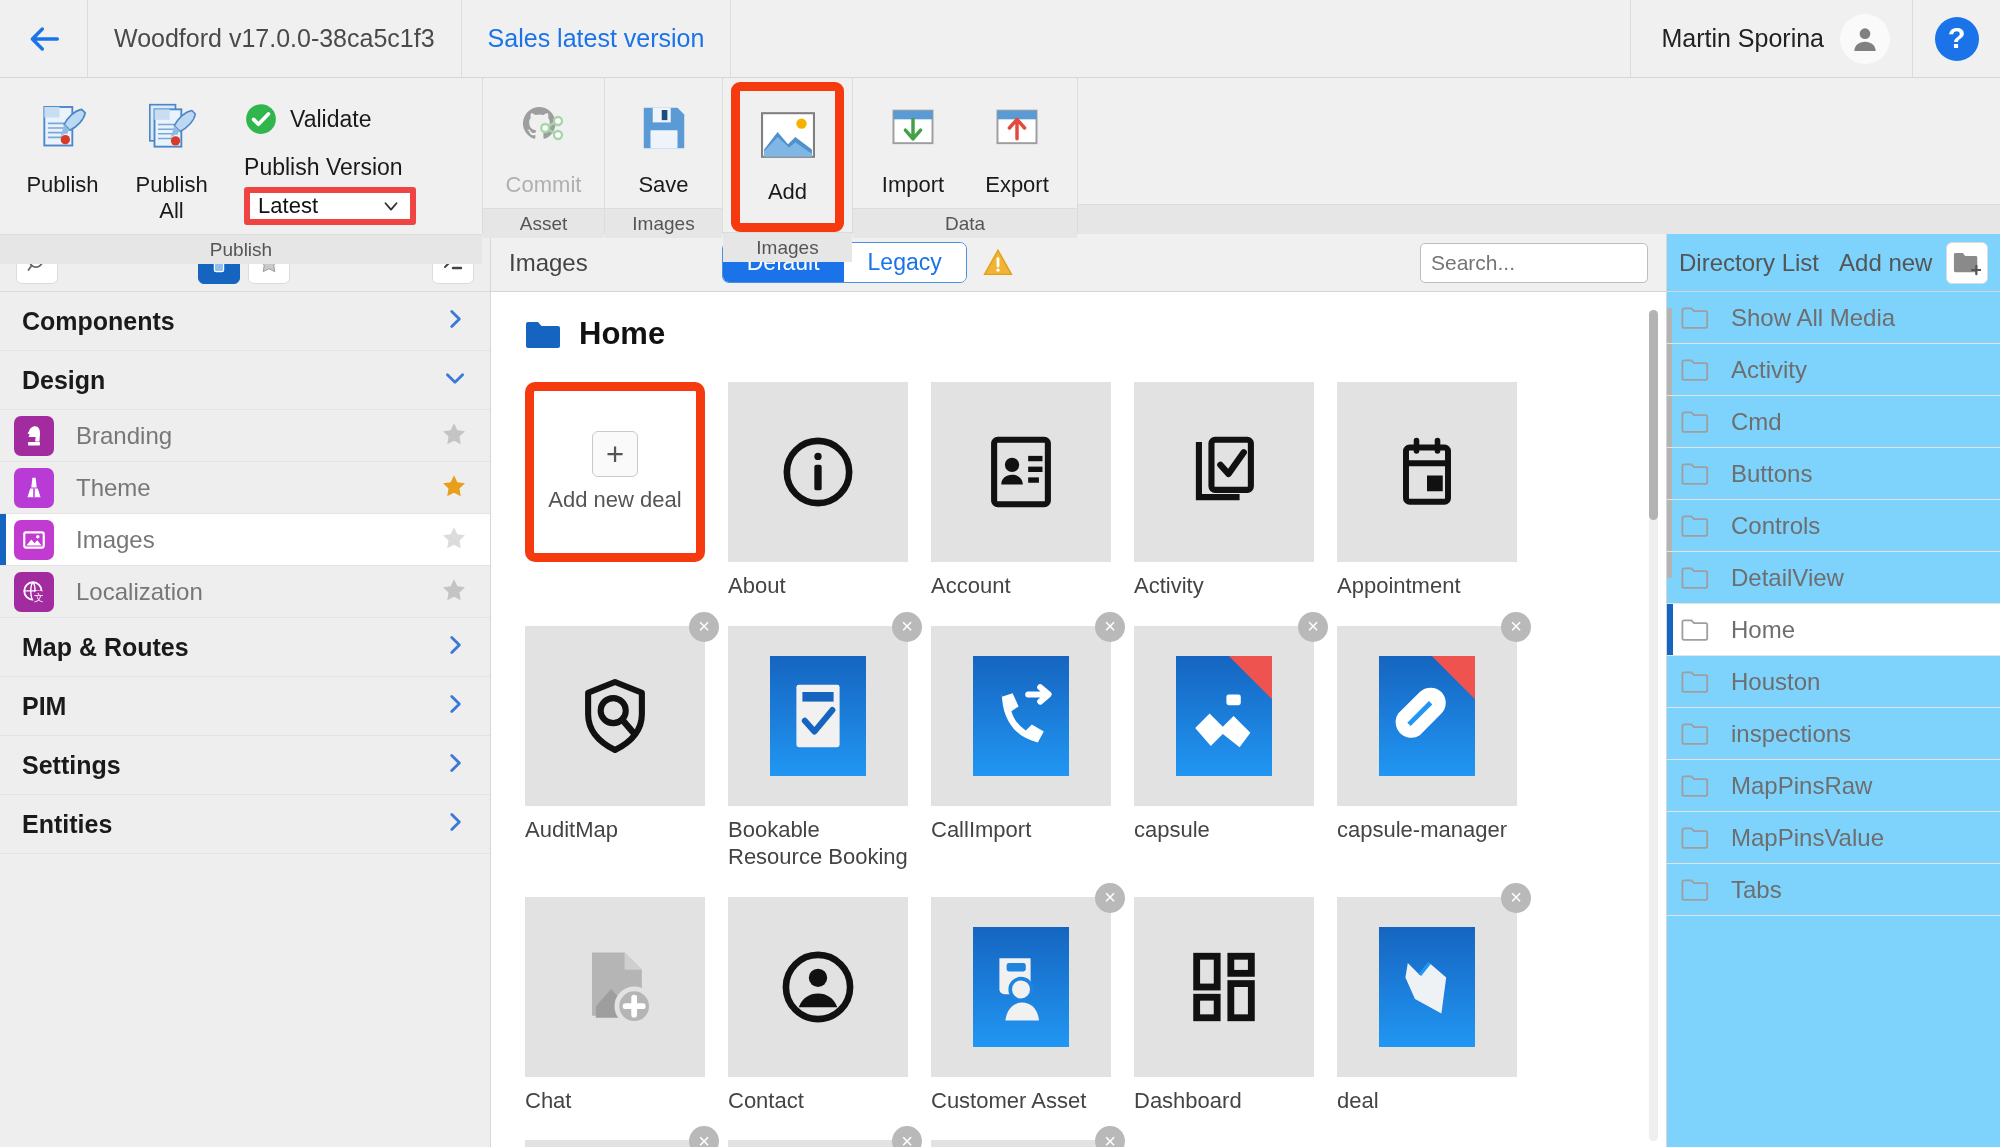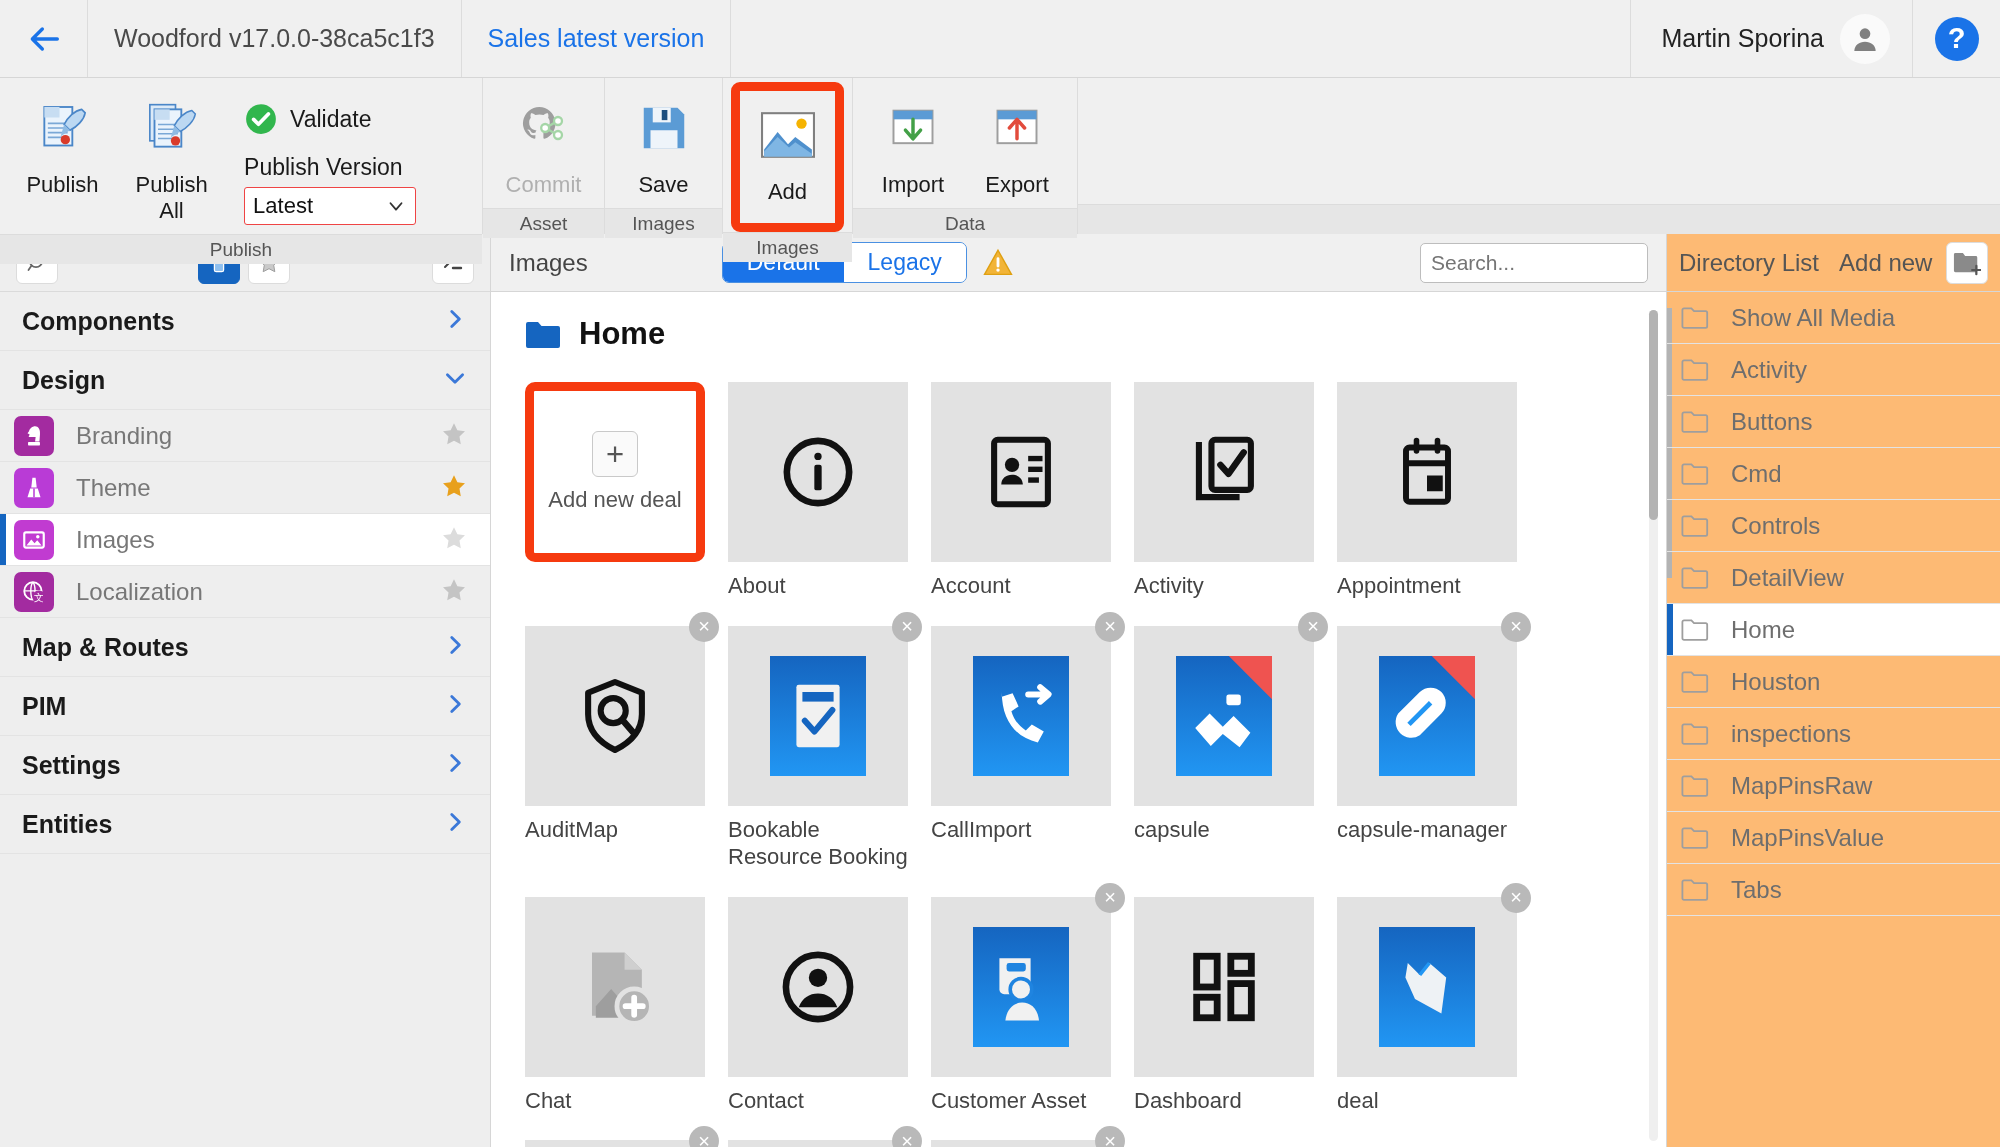--- a/index.html
+++ b/index.html
@@ -90,21 +90,21 @@
     width: 128px; padding: 14px 4px 18px 4px;
   }
   .ricon { width: 60px; height: 60px; display: flex; align-items: center; justify-content: center; }
 
   .validate-col { display: flex; flex-direction: column; padding: 14px 14px 0 18px; width: 250px; }
   .validate-row { display: flex; align-items: center; gap: 12px; cursor: pointer; }
   .validate-row span { font-size: 23px; color: #1a1a1a; }
   .pv-label { font-size: 23px; color: #1a1a1a; margin-top: 18px; }
   .pv-select {
     margin-top: 6px; width: 172px; height: 38px;
-    border: 1px solid #ef4444; border-radius: 3px; background: #fff;
+    border: 6px solid #ef4444; border-radius: 3px; background: #fff;
     display: flex; align-items: center; justify-content: space-between;
     padding: 0 8px; font-size: 22px; color: #111; cursor: pointer;
   }
 
   
   .body { flex: 1; display: flex; align-items: stretch; min-height: 0; }
 
   
   .sidebar {
     width: 491px; flex: 0 0 491px;
@@ -213,21 +213,21 @@
     background: #efefef; border-radius: 5px;
   }
   .scrollbar-v .thumb {
     position: absolute; top: 0; left: 0; width: 9px; height: 210px;
     background: #b3b3b3; border-radius: 5px;
   }
 
   
   .rightpanel {
     width: 334px; flex: 0 0 334px;
-    background: #fdba74; border-left: 1px solid #d6d6d6;
+    background: #7dd3fc; border-left: 1px solid #d6d6d6;
     display: flex; flex-direction: column;
   }
   .rp-header {
     height: 58px; flex: 0 0 58px;
     display: flex; align-items: center; padding: 0 12px; gap: 12px;
     border-bottom: 1px solid #d6d6d6;
   }
   .rp-title { font-size: 24px; color: #555; }
   .rp-addnew { font-size: 24px; color: #555; margin-left: 8px; cursor: pointer; }
   .rp-addbtn {
@@ -878,27 +878,27 @@
         <div class="rp-item">
           <svg width="28" height="24" viewBox="0 0 28 24">
               <path d="M1.4 4a1.6 1.6 0 0 1 1.6-1.6h7.4L13 5.2h11.6A1.6 1.6 0 0 1 26.2 6.8v13.4a1.6 1.6 0 0 1-1.6 1.6H3a1.6 1.6 0 0 1-1.6-1.6z" fill="none" stroke="#9e9e9e" stroke-width="1.8"></path>
             </svg>
           <div class="t">Activity</div>
         </div>
         <div class="rp-item">
           <svg width="28" height="24" viewBox="0 0 28 24">
               <path d="M1.4 4a1.6 1.6 0 0 1 1.6-1.6h7.4L13 5.2h11.6A1.6 1.6 0 0 1 26.2 6.8v13.4a1.6 1.6 0 0 1-1.6 1.6H3a1.6 1.6 0 0 1-1.6-1.6z" fill="none" stroke="#9e9e9e" stroke-width="1.8"></path>
             </svg>
+          <div class="t">Cmd</div>
+        </div>
+        <div class="rp-item">
+          <svg width="28" height="24" viewBox="0 0 28 24">
+              <path d="M1.4 4a1.6 1.6 0 0 1 1.6-1.6h7.4L13 5.2h11.6A1.6 1.6 0 0 1 26.2 6.8v13.4a1.6 1.6 0 0 1-1.6 1.6H3a1.6 1.6 0 0 1-1.6-1.6z" fill="none" stroke="#9e9e9e" stroke-width="1.8"></path>
+            </svg>
           <div class="t">Buttons</div>
-        </div>
-        <div class="rp-item">
-          <svg width="28" height="24" viewBox="0 0 28 24">
-              <path d="M1.4 4a1.6 1.6 0 0 1 1.6-1.6h7.4L13 5.2h11.6A1.6 1.6 0 0 1 26.2 6.8v13.4a1.6 1.6 0 0 1-1.6 1.6H3a1.6 1.6 0 0 1-1.6-1.6z" fill="none" stroke="#9e9e9e" stroke-width="1.8"></path>
-            </svg>
-          <div class="t">Cmd</div>
         </div>
         <div class="rp-item">
           <svg width="28" height="24" viewBox="0 0 28 24">
               <path d="M1.4 4a1.6 1.6 0 0 1 1.6-1.6h7.4L13 5.2h11.6A1.6 1.6 0 0 1 26.2 6.8v13.4a1.6 1.6 0 0 1-1.6 1.6H3a1.6 1.6 0 0 1-1.6-1.6z" fill="none" stroke="#9e9e9e" stroke-width="1.8"></path>
             </svg>
           <div class="t">Controls</div>
         </div>
         <div class="rp-item">
           <svg width="28" height="24" viewBox="0 0 28 24">
               <path d="M1.4 4a1.6 1.6 0 0 1 1.6-1.6h7.4L13 5.2h11.6A1.6 1.6 0 0 1 26.2 6.8v13.4a1.6 1.6 0 0 1-1.6 1.6H3a1.6 1.6 0 0 1-1.6-1.6z" fill="none" stroke="#9e9e9e" stroke-width="1.8"></path>

